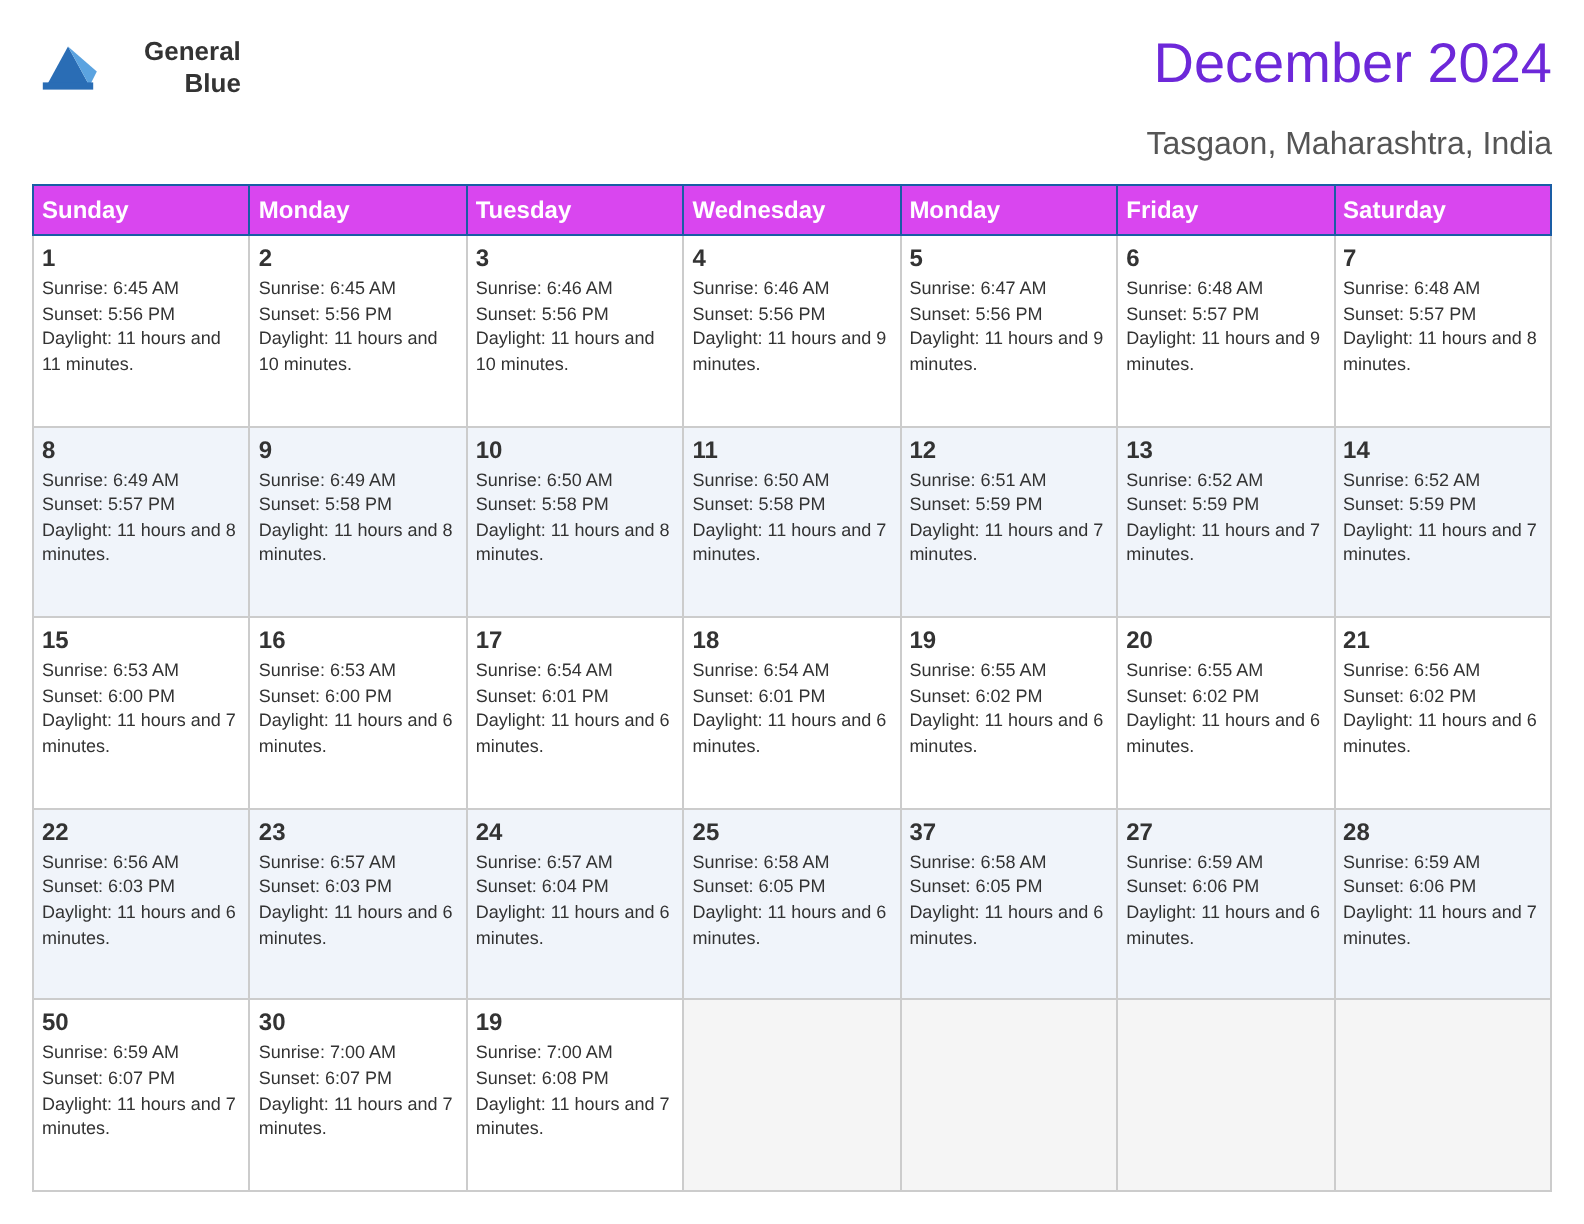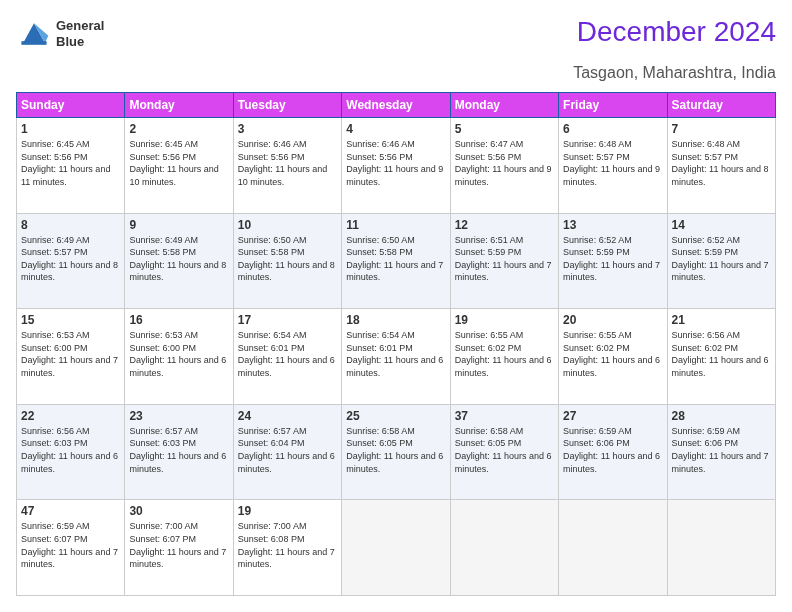--- a/index.html
+++ b/index.html
@@ -19,21 +19,22 @@
     }
     .header {
       display: flex;
       justify-content: space-between;
       align-items: flex-start;
       margin-bottom: 10px;
     }
     .logo {
       display: flex;
       align-items: center;
-      gap: 4px;
+      gap: 20px;
+      text-align: right;
     }
     .logo-text {
       display: flex;
       flex-direction: column;
       font-size: 13px;
       font-weight: bold;
       color: #333;
       line-height: 1.2;
     }
     .logo-icon {
@@ -193,21 +194,21 @@
           <td><span class="day-num">25</span>
 <span class="day-info">Sunrise: 6:58 AM<br>Sunset: 6:05 PM<br>Daylight: 11 hours and 6 minutes.</span></td>
           <td><span class="day-num">37</span>
 <span class="day-info">Sunrise: 6:58 AM<br>Sunset: 6:05 PM<br>Daylight: 11 hours and 6 minutes.</span></td>
           <td><span class="day-num">27</span>
 <span class="day-info">Sunrise: 6:59 AM<br>Sunset: 6:06 PM<br>Daylight: 11 hours and 6 minutes.</span></td>
           <td><span class="day-num">28</span>
 <span class="day-info">Sunrise: 6:59 AM<br>Sunset: 6:06 PM<br>Daylight: 11 hours and 7 minutes.</span></td>
         </tr>
         <tr>
-          <td><span class="day-num">47</span>
+          <td><span class="day-num">50</span>
 <span class="day-info">Sunrise: 6:59 AM<br>Sunset: 6:07 PM<br>Daylight: 11 hours and 7 minutes.</span></td>
           <td><span class="day-num">30</span>
 <span class="day-info">Sunrise: 7:00 AM<br>Sunset: 6:07 PM<br>Daylight: 11 hours and 7 minutes.</span></td>
           <td><span class="day-num">19</span>
 <span class="day-info">Sunrise: 7:00 AM<br>Sunset: 6:08 PM<br>Daylight: 11 hours and 7 minutes.</span></td>
           <td class="empty-cell"></td>
           <td class="empty-cell"></td>
           <td class="empty-cell"></td>
           <td class="empty-cell"></td>
         </tr>

